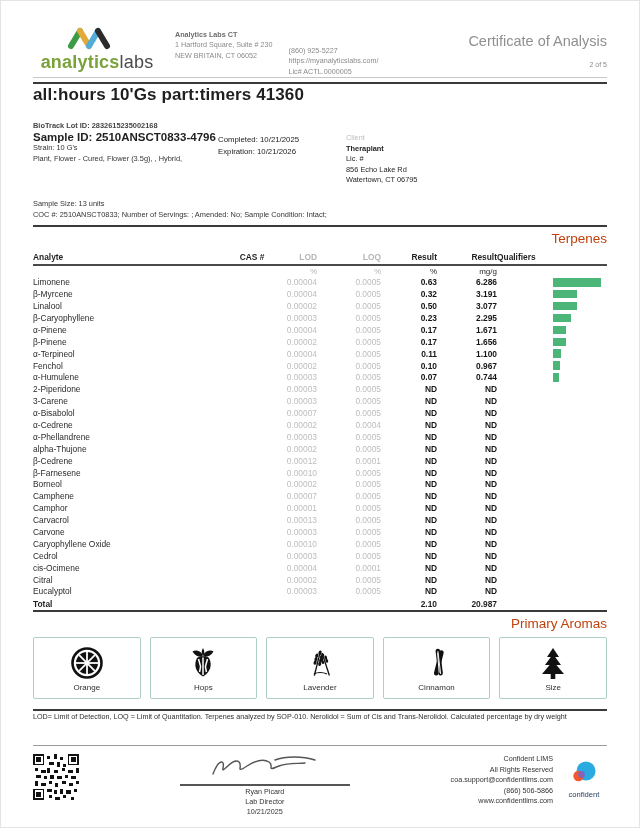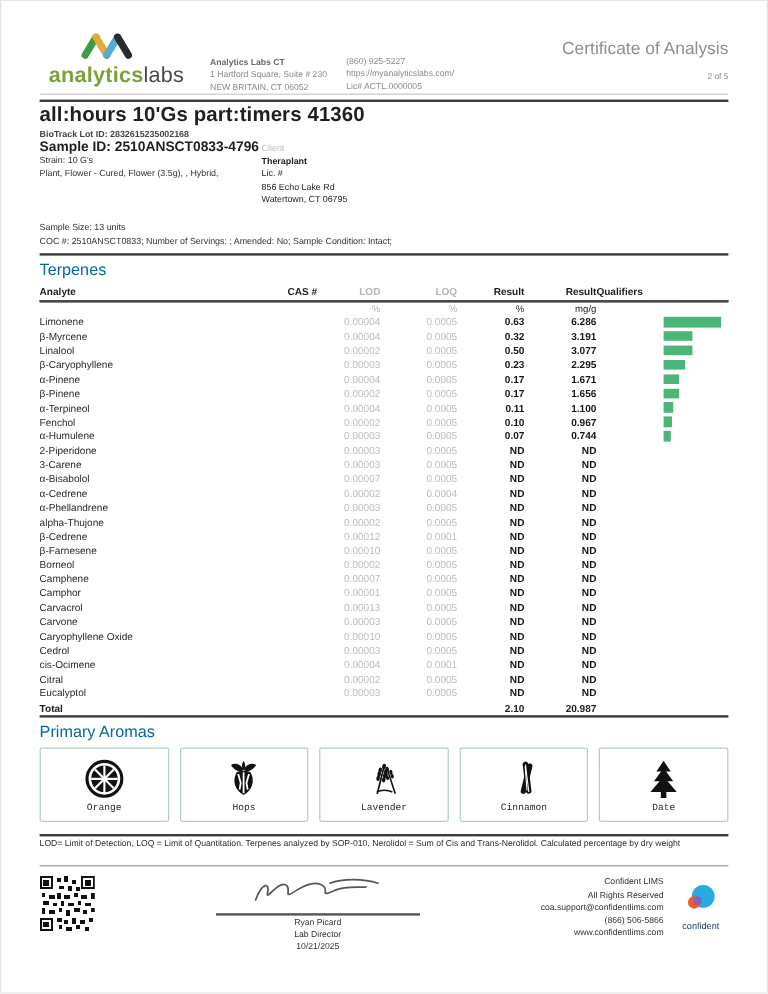--- a/index.html
+++ b/index.html
@@ -15,44 +15,44 @@
   body{background:#fff;font-family:"Liberation Sans",sans-serif;color:var(--ink);}
   .page{width:640px;height:828px;background:#fff;padding:24px 32px 14px 32px;overflow:hidden;position:relative;border:1px solid #e4e4e4;}
 
   
   .hdr{display:flex;align-items:flex-start;}
   .logo-block{width:128px;text-align:center;}
   .logo-mark{display:block;margin:0 auto 1px auto;}
   .logo-word{font-size:18px;font-weight:700;letter-spacing:.2px;}
   .logo-word .a{color:var(--logo-green);}
   .logo-word .b{color:#4b4b4b;font-weight:400;}
-  .lab-info{font-size:7.2px;color:#8a8a8a;line-height:1.45;margin-left:14px;margin-top:22px;}
+  .lab-info{font-size:7.2px;color:#8a8a8a;line-height:1.45;margin-left:14px;margin-top:5px;}
   .lab-info .lab-name{font-weight:700;color:#6d6d6d;}
   .lab-info2{font-size:7.2px;color:#8a8a8a;line-height:1.45;margin-left:16px;margin-top:21px;}
   .hdr-right{margin-left:auto;text-align:right;}
   .doc-type{font-size:14.5px;color:#8f8f8f;margin-top:8px;}
   .page-num{font-size:7px;color:#8a8a8a;margin-top:12px;padding-bottom:2px;}
   .thin-rule{border:none;border-top:1px solid #c7c7c7;margin:0;}
   .thick-rule{border:none;border-top:2.5px solid var(--rule-dark);margin:0;}
 
   
   .sample-title{font-size:17px;font-weight:700;margin-top:1px;letter-spacing:.1px;}
-  .biotrack{font-size:7.4px;font-weight:700;color:#444;margin-top:1px;}
+  .biotrack{font-size:7.4px;font-weight:700;color:#444;margin-top:16px;}
   .sample-grid{display:flex;margin-top:1px;}
   .sample-col1{width:185px;}
   .sample-id{font-size:11.5px;font-weight:700;}
   .small-line{font-size:7.4px;color:#333;line-height:1.4;}
   .sample-col2{width:128px;font-size:7.8px;color:#222;line-height:1.5;padding-top:3px;}
   .client-col{font-size:7.4px;line-height:1.42;padding-top:2px;}
   .client-label{color:#bcbcbc;}
   .client-name{font-weight:700;}
   .sample-meta{font-size:7.4px;color:#333;line-height:1.45;margin-top:13px;margin-bottom:5px;}
 
   
-  .section-title{font-size:13.5px;font-weight:500;color:#0369a1;margin:4px 0 6px 0;}
+  .section-title{font-size:13.5px;font-weight:500;color:#c2410c;margin:4px 0 6px 0;text-align:right;}
   table.terp{width:100%;border-collapse:collapse;table-layout:fixed;font-size:8.4px;}
   table.terp th{font-weight:700;padding:0 0 2px 0;border-bottom:2px solid #4a4a4a;}
   .c-name{width:196px;text-align:left;}
   .c-cas{width:46px;text-align:center;}
   .c-lod{width:42px;text-align:right;}
   .c-loq{width:64px;text-align:right;}
   .c-pct{width:56px;text-align:right;}
   .c-mgg{width:60px;text-align:right;}
   .c-qual{width:52px;text-align:left;padding-left:14px;}
   .c-bar{width:58px;text-align:left;}
@@ -60,28 +60,28 @@
   tr.units td{height:11px;color:#b5b5b5;font-size:8px;}
   tr.units td.dark{color:#2a2a2a;}
   tr.trow td{height:11.9px;vertical-align:middle;}
   td.v-name{color:#2b2b2b;}
   td.v-faint{color:#bdbdbd;}
   td.v-res{font-weight:700;color:#161616;}
   .bar{height:8.5px;background:var(--bar-green);margin-left:4px;}
   tr.total-row td{font-weight:700;height:13px;}
 
   
-  .aroma-row{display:flex;gap:9px;margin:6px 0 10px 0;font-family:Liberation Mono, monospace;}
+  .aroma-row{display:flex;gap:9px;margin:6px 0 10px 0;}
   .aroma-box{flex:1;height:62px;border:1.5px solid var(--aroma-border);border-radius:2px;display:flex;flex-direction:column;align-items:center;justify-content:center;background:#fff;}
   .aroma-box svg{display:block;}
   .aroma-label{font-size:8px;color:#2e2e2e;margin-top:2px;}
 
   
   .foot-meta{font-size:7.2px;color:#2e2e2e;line-height:1.5;margin-top:6px;}
-  .foot-defs{font-size:7.2px;color:#2e2e2e;margin-top:1px;padding-bottom:14px;border-bottom:1px solid #9a9a9a;}
+  .foot-defs{font-size:7.2px;color:#2e2e2e;margin-top:1px;padding-bottom:24px;border-bottom:1px solid #9a9a9a;}
   .sig-row{display:flex;align-items:flex-start;margin-top:8px;}
   .qr{width:46px;height:46px;}
   .sig-center{margin-left:auto;margin-right:auto;text-align:center;width:190px;}
   .sig-line{border-top:2px solid #555;width:170px;margin:0 auto;}
   .sig-text{font-size:7.2px;color:#333;line-height:1.35;margin-top:1px;}
   .lims-block{display:flex;align-items:flex-start;gap:8px;}
   .lims-text{font-size:7.2px;color:#333;text-align:right;line-height:1.45;}
   .confident{width:46px;text-align:center;padding-top:6px;}
   .confident-word{font-size:7.6px;color:#1b3a5c;margin-top:0;}
 </style>
@@ -120,20 +120,24 @@
   <hr class="thin-rule">
   <hr class="thick-rule" style="margin-top:4px;">
 
   <div class="sample-title">all:hours 10'Gs part:timers 41360</div>
   <div class="biotrack">BioTrack Lot ID: 2832615235002168</div>
   <div class="sample-grid">
     <div class="sample-col1">
       <div class="sample-id">Sample ID: 2510ANSCT0833-4796</div>
       <div class="small-line">Strain: 10 G's</div>
       <div class="small-line">Plant, Flower - Cured, Flower (3.5g), , Hybrid,</div>
+    </div>
+    <div class="sample-col2">
+      <div>Completed: 10/21/2025</div>
+      <div>Expiration: 10/21/2026</div>
     </div>
     <div class="client-col">
       <div class="client-label">Client</div>
       <div class="client-name">Theraplant</div>
       <div>Lic. #</div>
       <div>856 Echo Lake Rd</div>
       <div>Watertown, CT 06795</div>
     </div>
   </div>
   <div class="sample-meta">
@@ -545,21 +549,21 @@
     </div>
     <div class="aroma-box">
       <svg width="36" height="36" viewBox="0 0 36 36">
         <g fill="#111">
           <polygon points="18,3 24,12 12,12"></polygon>
           <polygon points="18,9 26,20 10,20"></polygon>
           <polygon points="18,16 29,29 7,29"></polygon>
           <rect x="15.7" y="29" width="4.6" height="5"></rect>
         </g>
       </svg>
-      <div class="aroma-label">Date</div>
+      <div class="aroma-label">Size</div>
     </div>
   </div>
   <hr class="thick-rule">
 
   <div class="foot-defs">LOD= Limit of Detection, LOQ = Limit of Quantitation. Terpenes analyzed by SOP-010. Nerolidol = Sum of Cis and Trans-Nerolidol. Calculated percentage by dry weight</div>
 
   <div class="sig-row">
     <svg class="qr" viewBox="0 0 29 29" shape-rendering="crispEdges">
       <rect width="29" height="29" fill="#fff"></rect>
       <g fill="#111">

